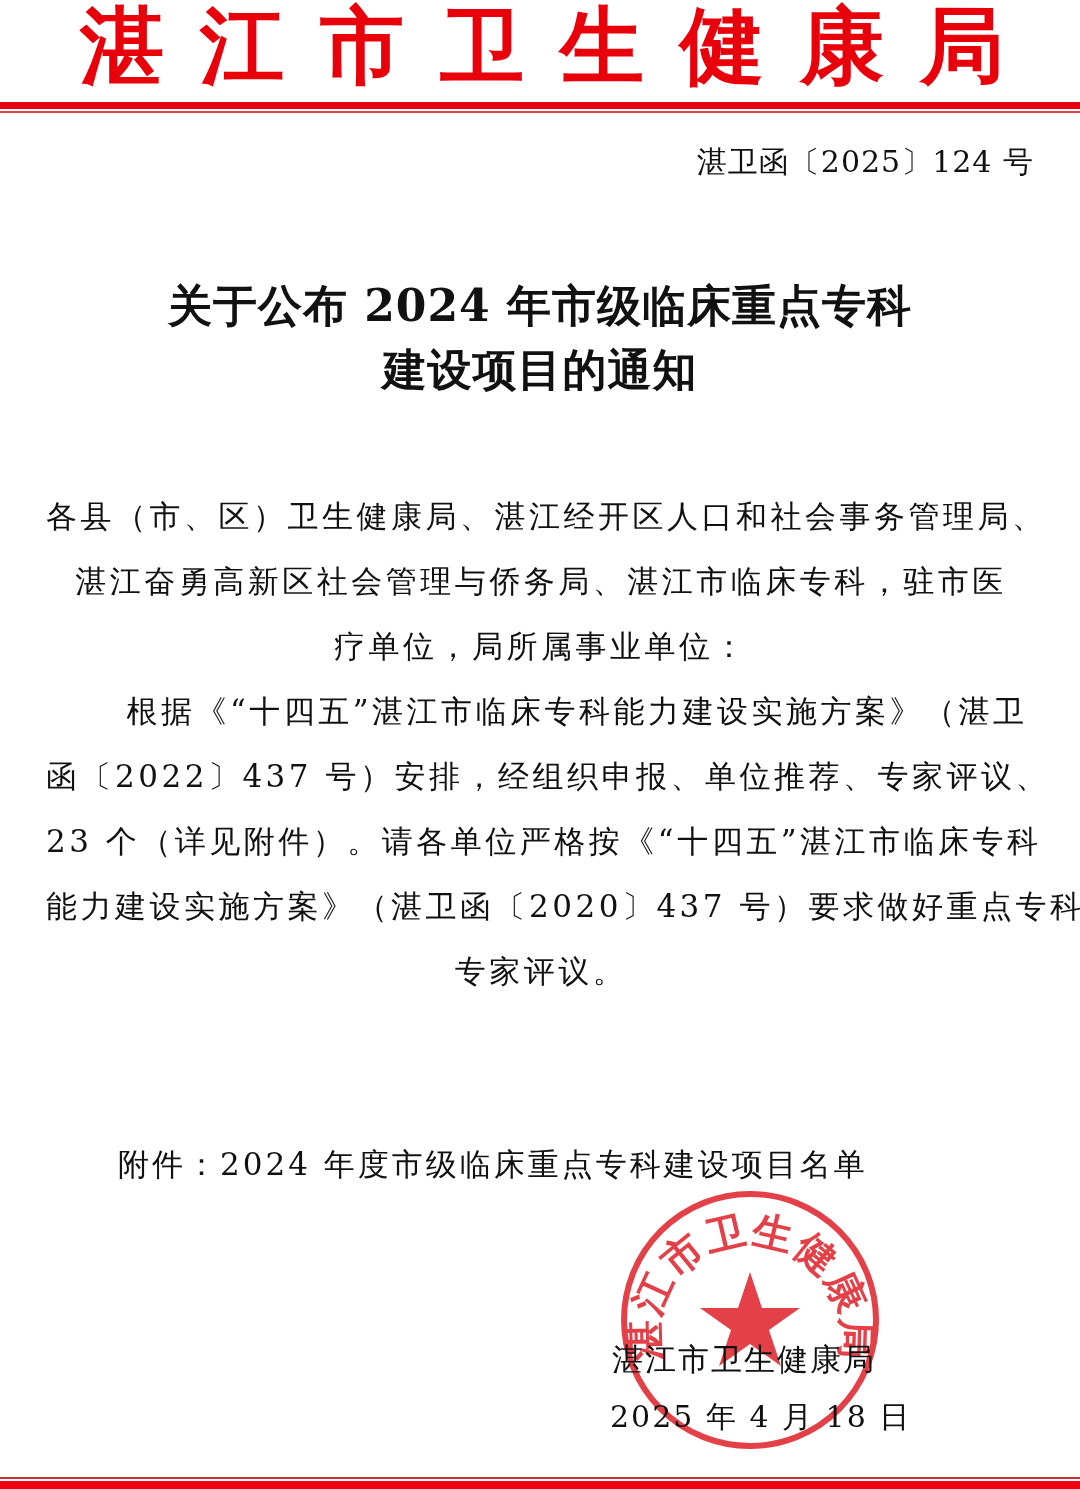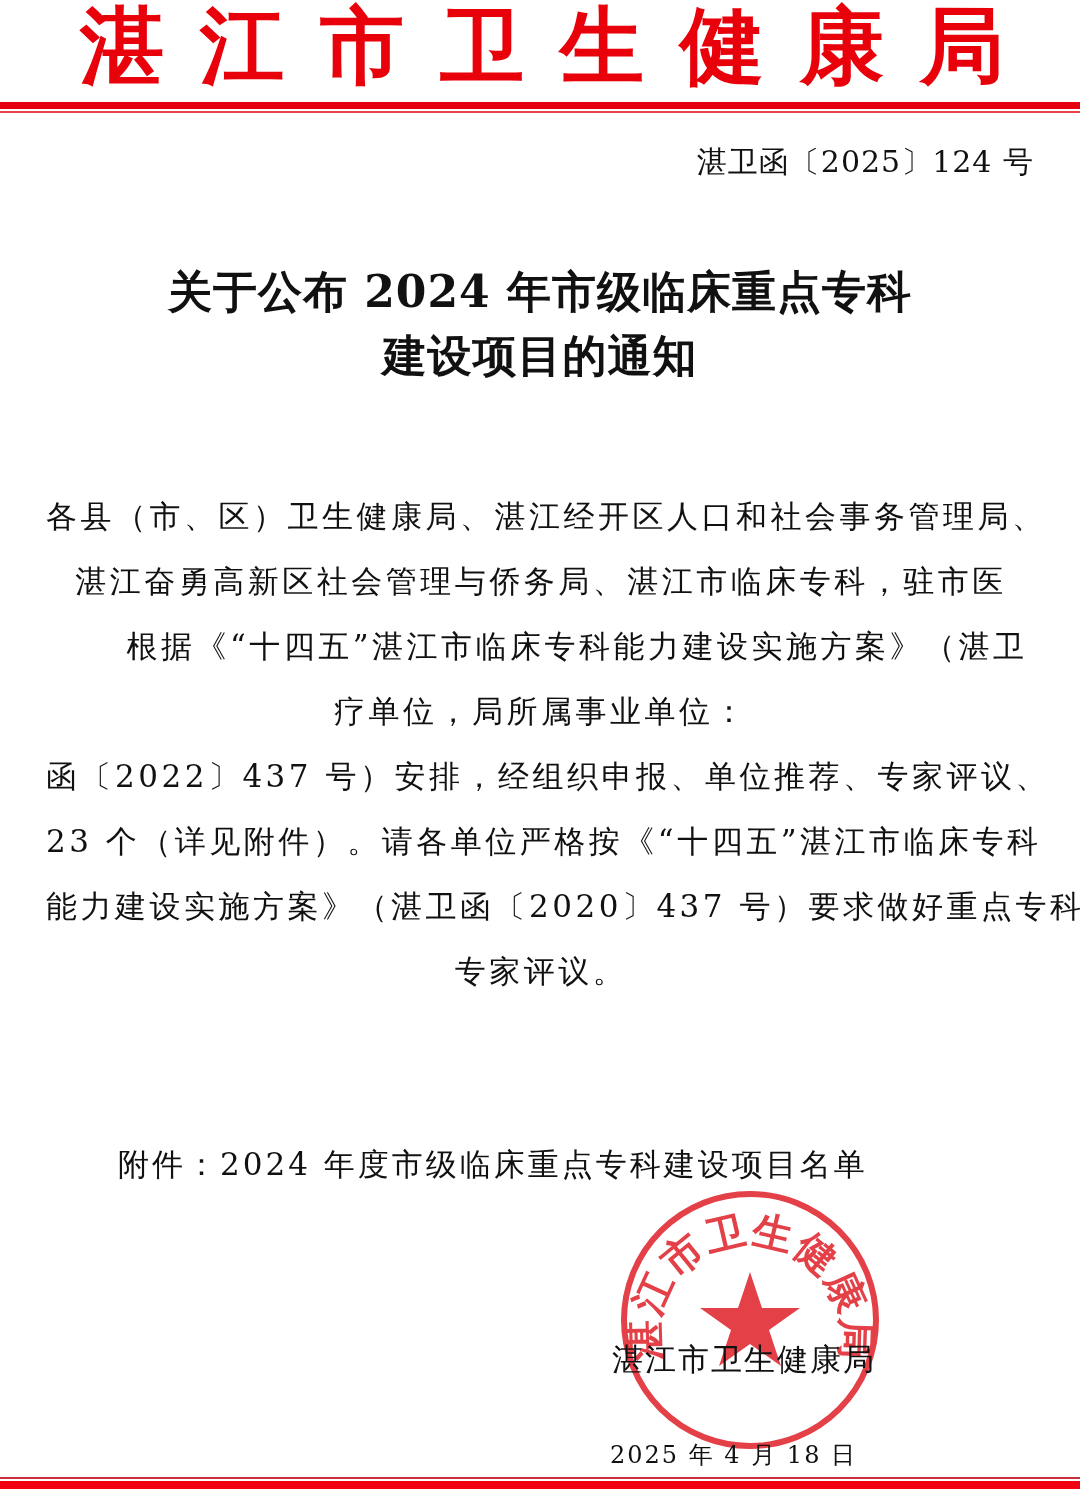--- a/index.html
+++ b/index.html
@@ -56,21 +56,21 @@
       right: 46px;
       top: 140px;
       font-size: 30px;
       line-height: 44px;
       letter-spacing: 1px;
       white-space: nowrap;
     }
     .doc-title {
       position: absolute;
       left: 0;
-      top: 260px;
+      top: 274px;
       width: 1080px;
       text-align: center;
       font-weight: bold;
       font-size: 44px;
       line-height: 64px;
       letter-spacing: 1px;
     }
     .doc-title div { white-space: nowrap; }
     .body-text {
       position: absolute;
@@ -109,22 +109,22 @@
       left: 612px;
       top: 1330px;
       font-size: 31px;
       line-height: 58px;
       letter-spacing: 2px;
       white-space: nowrap;
     }
     .signature-date {
       position: absolute;
       left: 610px;
-      top: 1426px;
-      font-size: 24px;
+      top: 1388px;
+      font-size: 30px;
       line-height: 58px;
       letter-spacing: 2px;
       white-space: nowrap;
     }
     .rule-bottom-thin {
       position: absolute;
       left: 0;
       top: 1477px;
       width: 1080px;
       height: 2px;
@@ -151,22 +151,22 @@
 <div class="doc-number">湛卫函〔2025〕124 号</div>
 
 <div class="doc-title">
   <div>关于公布 2024 年市级临床重点专科</div>
   <div>建设项目的通知</div>
 </div>
 
 <div class="body-text">
   <div class="body-line">各县（市、区）卫生健康局、湛江经开区人口和社会事务管理局、</div>
   <div class="body-line">湛江奋勇高新区社会管理与侨务局、湛江市临床专科，驻市医</div>
+  <div class="body-line">疗单位，局所属事业单位：</div>
   <div class="body-line indent">根据《“十四五”湛江市临床专科能力建设实施方案》（湛卫</div>
-  <div class="body-line">疗单位，局所属事业单位：</div>
   <div class="body-line">函〔2022〕437 号）安排，经组织申报、单位推荐、专家评议、</div>
   <div class="body-line">23 个（详见附件）。请各单位严格按《“十四五”湛江市临床专科</div>
   <div class="body-line">能力建设实施方案》（湛卫函〔2020〕437 号）要求做好重点专科</div>
   <div class="body-line">专家评议。</div>
 </div>
 
 <div class="attachment">附件：2024 年度市级临床重点专科建设项目名单</div>
 
 <svg class="seal" viewBox="0 0 264 264" xmlns="http://www.w3.org/2000/svg">
   <defs>

